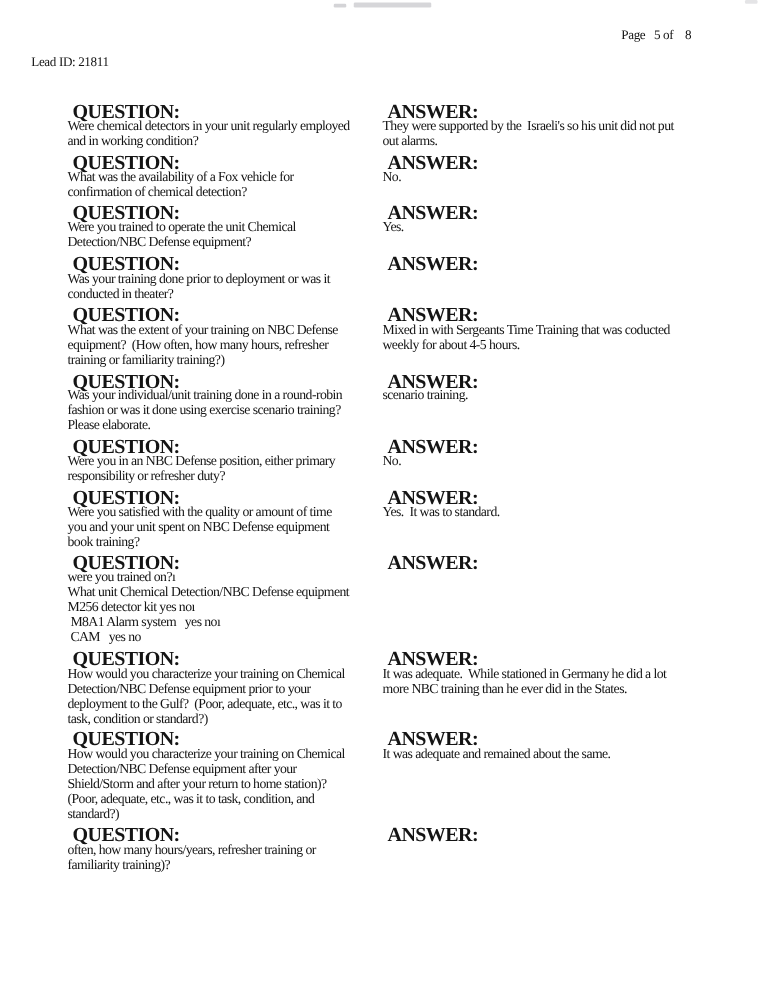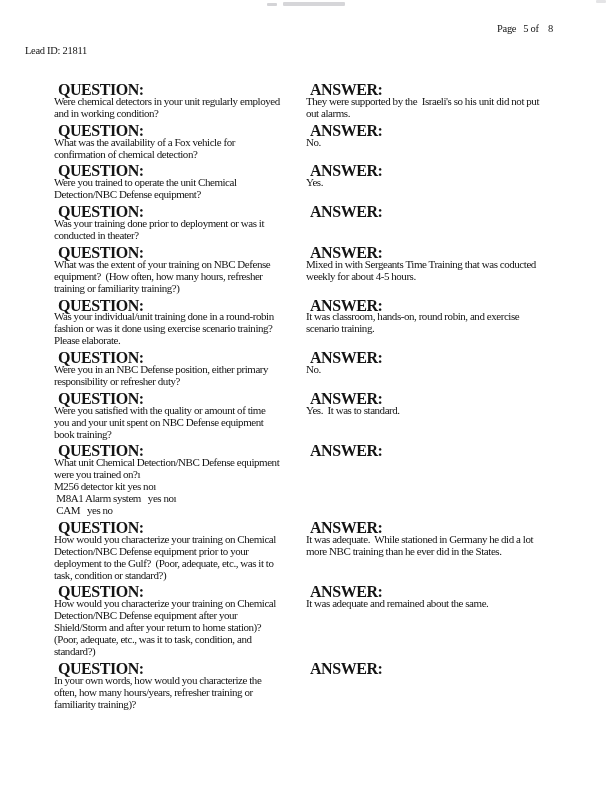--- a/index.html
+++ b/index.html
@@ -146,21 +146,20 @@
       <div class="q-label">QUESTION:</div>
       <div class="q-body">
             <div class="line">Was your individual/unit training done in a round-robin</div>
             <div class="line">fashion or was it done using exercise scenario training?</div>
             <div class="line">Please elaborate.</div>
           </div>
     </div>
     <div class="a-cell">
       <div class="a-label">ANSWER:</div>
       <div class="a-body">
-            <div class="line">It was classroom, hands-on, round robin, and exercise</div>
             <div class="line">scenario training.</div>
           </div>
     </div>
   </div>
 
   <div class="qa-row">
     <div class="q-cell">
       <div class="q-label">QUESTION:</div>
       <div class="q-body">
             <div class="line">Were you in an NBC Defense position, either primary</div>
@@ -189,22 +188,22 @@
       <div class="a-body">
             <div class="line">Yes.  It was to standard.</div>
           </div>
     </div>
   </div>
 
   <div class="qa-row">
     <div class="q-cell">
       <div class="q-label">QUESTION:</div>
       <div class="q-body">
+            <div class="line">were you trained on?ı</div>
             <div class="line">What unit Chemical Detection/NBC Defense equipment</div>
-            <div class="line">were you trained on?ı</div>
             <div class="line">M256 detector kit yes noı</div>
             <div class="line"> M8A1 Alarm system   yes noı</div>
             <div class="line"> CAM   yes no</div>
           </div>
     </div>
     <div class="a-cell">
       <div class="a-label">ANSWER:</div>
       <div class="a-body"></div>
     </div>
   </div>
@@ -244,21 +243,20 @@
       <div class="a-body">
             <div class="line">It was adequate and remained about the same.</div>
           </div>
     </div>
   </div>
 
   <div class="qa-row">
     <div class="q-cell">
       <div class="q-label">QUESTION:</div>
       <div class="q-body">
-            <div class="line">In your own words, how would you characterize the</div>
             <div class="line">often, how many hours/years, refresher training or</div>
             <div class="line">familiarity training)?</div>
           </div>
     </div>
     <div class="a-cell">
       <div class="a-label">ANSWER:</div>
       <div class="a-body"></div>
     </div>
   </div>
 </div>

